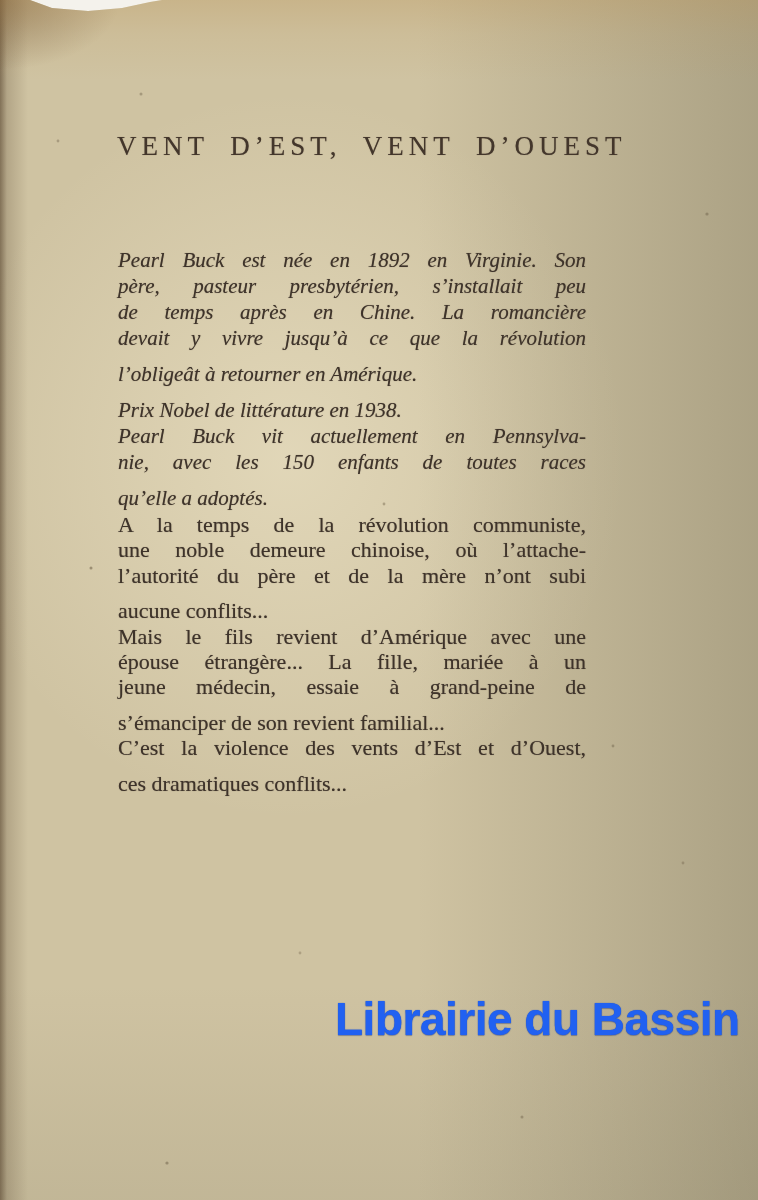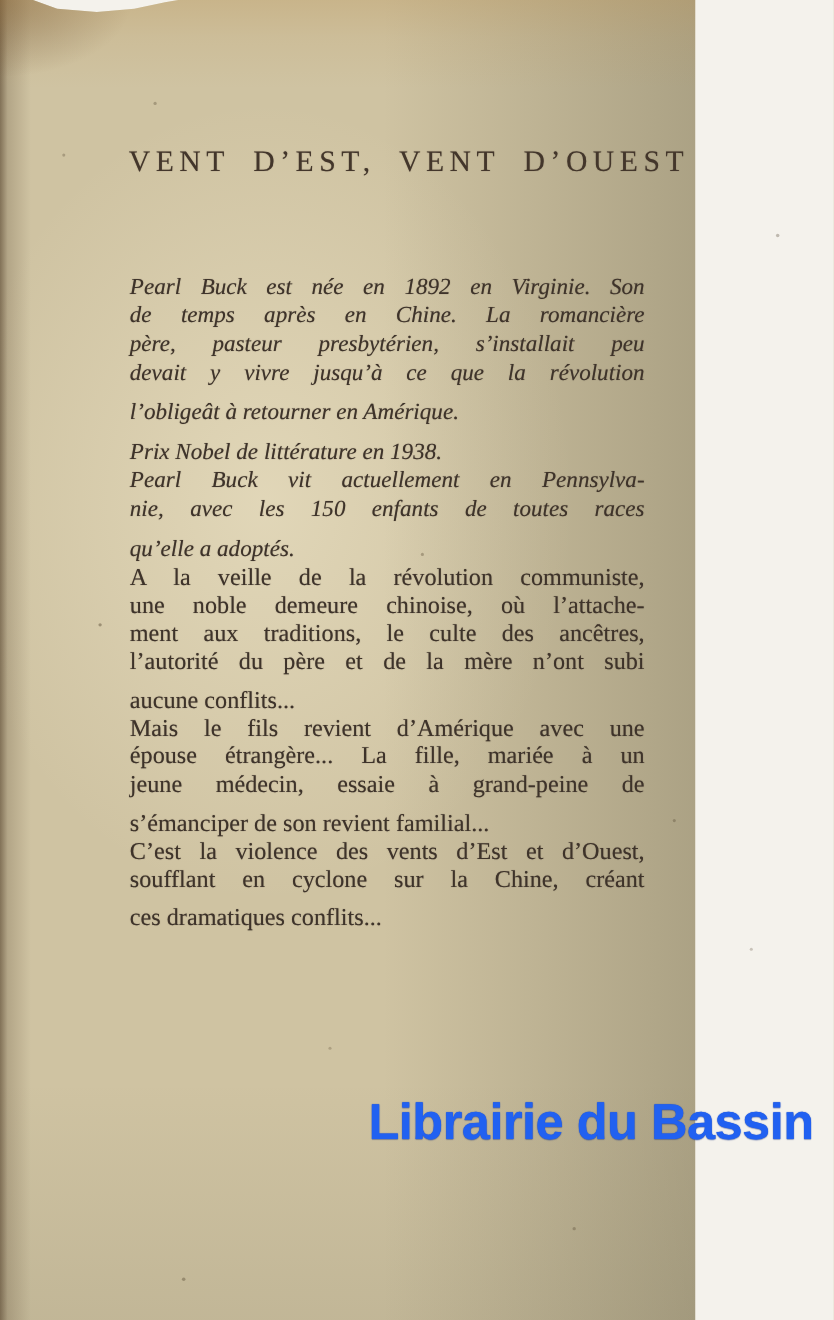--- a/index.html
+++ b/index.html
@@ -2,21 +2,21 @@
 <html><head>
 <meta charset="utf-8">
 <style>
   html, body { margin: 0; padding: 0; }
   body {
     width: 758px; height: 1200px;
     background: #f4f2ec;
     overflow: hidden;
     font-family: "Liberation Serif", "DejaVu Serif", serif;
   }
-  .photo { position: relative; width: 632px; height: 1200px; }
+  .photo { position: relative; width: 758px; height: 1200px; }
 
   
   .page {
     position: absolute; inset: 0;
     clip-path: polygon(0px 0px, 30px 0px, 52px 8px, 88px 11px, 122px 8px, 150px 2px, 162px 0px,
                        758px 0px, 758px 1200px, 0px 1200px);
     background:
       linear-gradient(180deg, rgba(186,146,84,0.30) 0px, rgba(186,146,84,0.12) 34px, rgba(186,146,84,0) 80px),
       radial-gradient(120px 70px at 0% 0%, rgba(92,64,36,0.45), rgba(92,64,36,0) 100%),
       linear-gradient(90deg, rgba(66,46,26,0.55) 0px, rgba(66,46,26,0.20) 7px, rgba(66,46,26,0) 28px),
@@ -74,42 +74,40 @@
 </head>
 <body>
 
 <div class="photo">
   <div class="page">
 
     <h1 class="title">VENT D’EST, VENT D’OUEST</h1>
 
     <div class="textcol bio">
       <div class="line j">Pearl Buck est née en 1892 en Virginie. Son</div>
+      <div class="line j">père, pasteur presbytérien, s’installait peu</div>
       <div class="line j">de temps après en Chine. La romancière</div>
-      <div class="line j">père, pasteur presbytérien, s’installait peu</div>
       <div class="line j">devait y vivre jusqu’à ce que la révolution</div>
       <div class="line r">l’obligeât à retourner en Amérique.</div>
       <div class="line r">Prix Nobel de littérature en 1938.</div>
       <div class="line j">Pearl Buck vit actuellement en Pennsylva-</div>
       <div class="line j">nie, avec les 150 enfants de toutes races</div>
       <div class="line r">qu’elle a adoptés.</div>
     </div>
 
     <div class="textcol synopsis">
-      <div class="line j">A la veille de la révolution communiste,</div>
+      <div class="line j">A la temps de la révolution communiste,</div>
       <div class="line j">une noble demeure chinoise, où l’attache-</div>
-      <div class="line j">ment aux traditions, le culte des ancêtres,</div>
       <div class="line j">l’autorité du père et de la mère n’ont subi</div>
       <div class="line r">aucune conflits...</div>
       <div class="line j">Mais le fils revient d’Amérique avec une</div>
       <div class="line j">épouse étrangère... La fille, mariée à un</div>
       <div class="line j">jeune médecin, essaie à grand-peine de</div>
       <div class="line r">s’émanciper de son revient familial...</div>
       <div class="line j">C’est la violence des vents d’Est et d’Ouest,</div>
-      <div class="line j">soufflant en cyclone sur la Chine, créant</div>
       <div class="line r">ces dramatiques conflits...</div>
     </div>
 
     <div class="watermark">Librairie du Bassin</div>
 
     <div class="specks"></div>
   </div>
 </div>
 
 </body></html>

